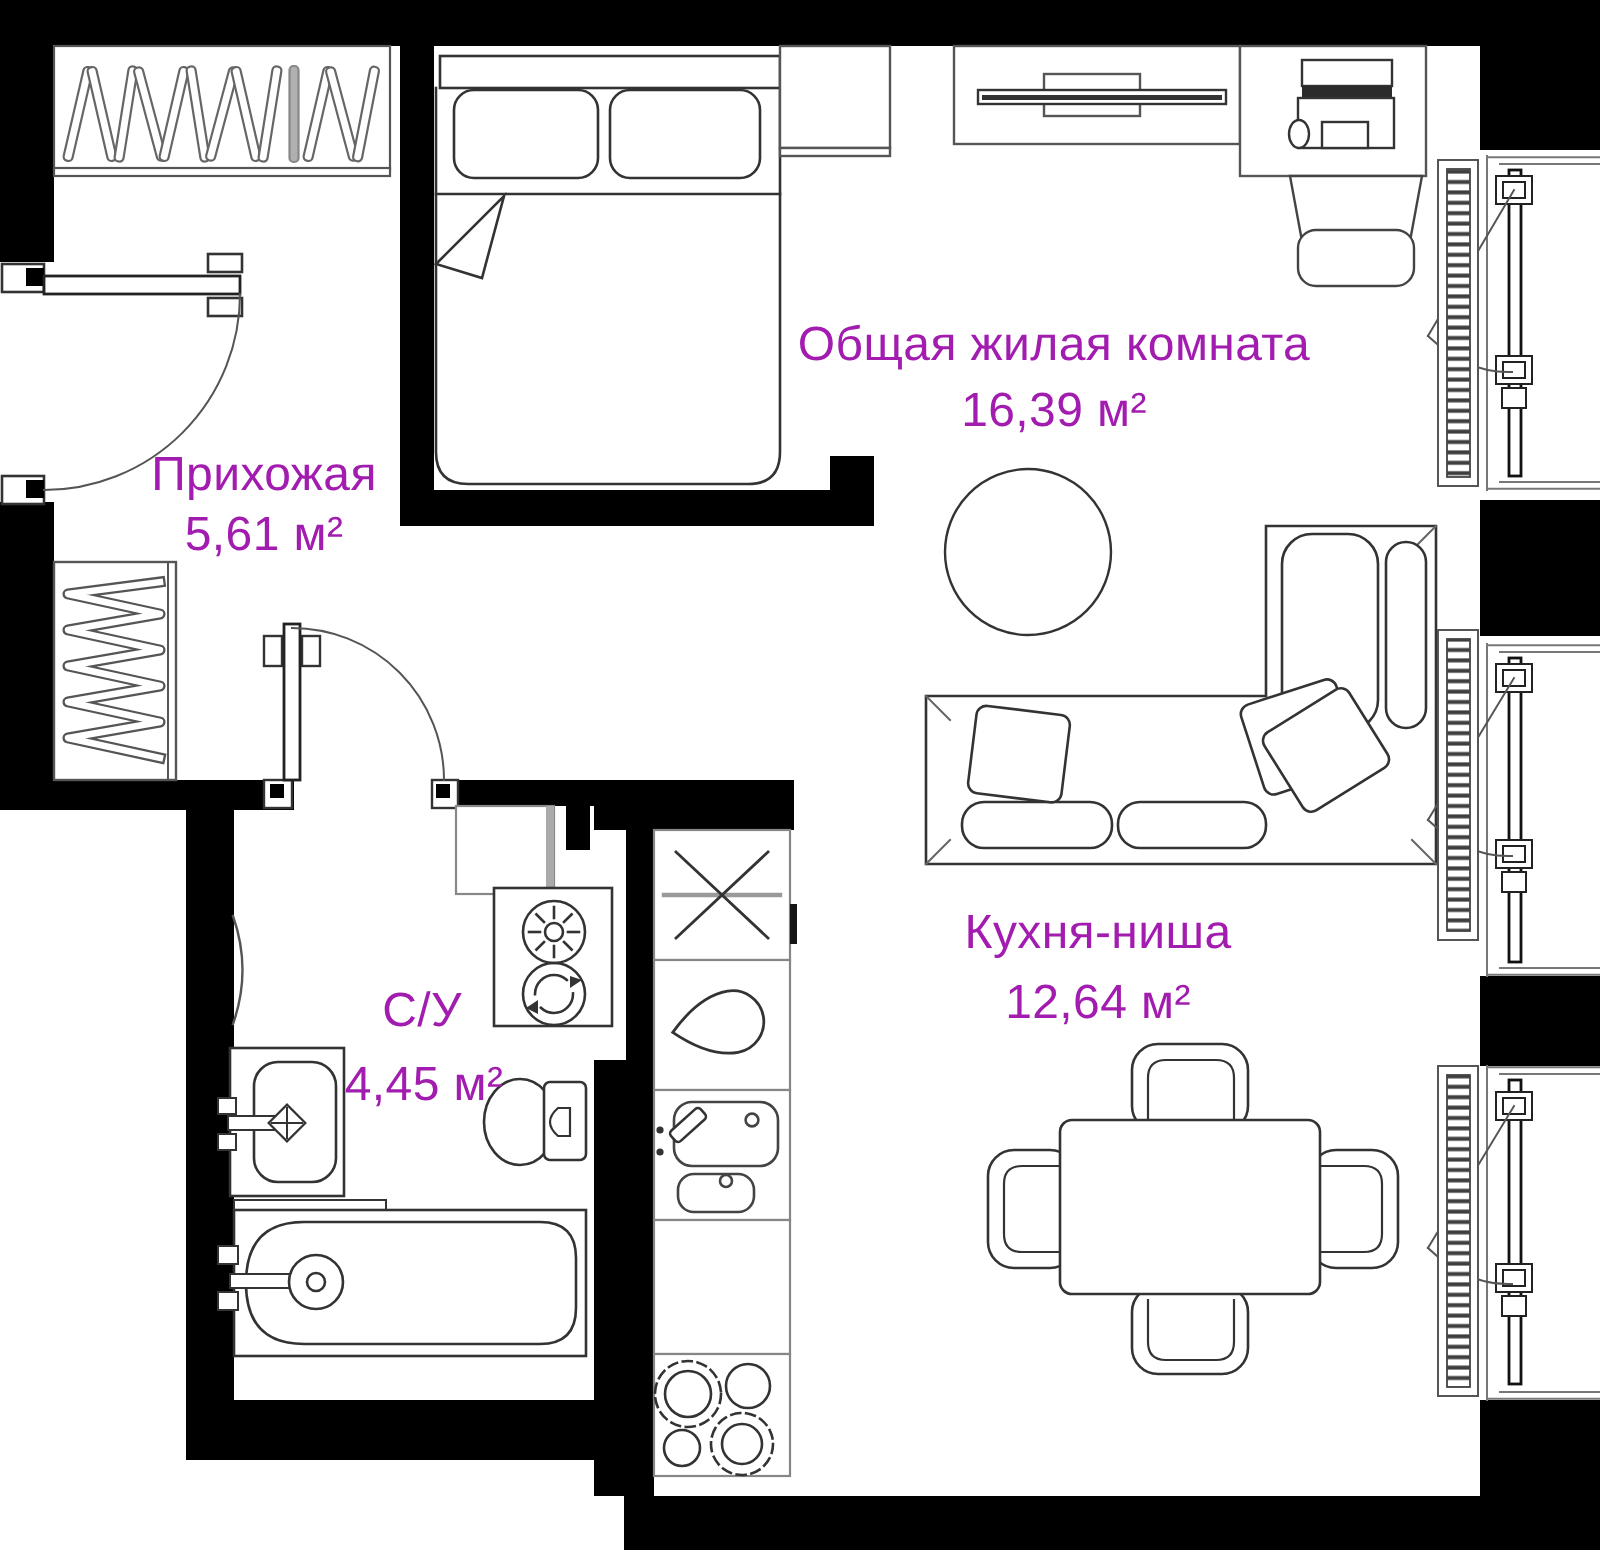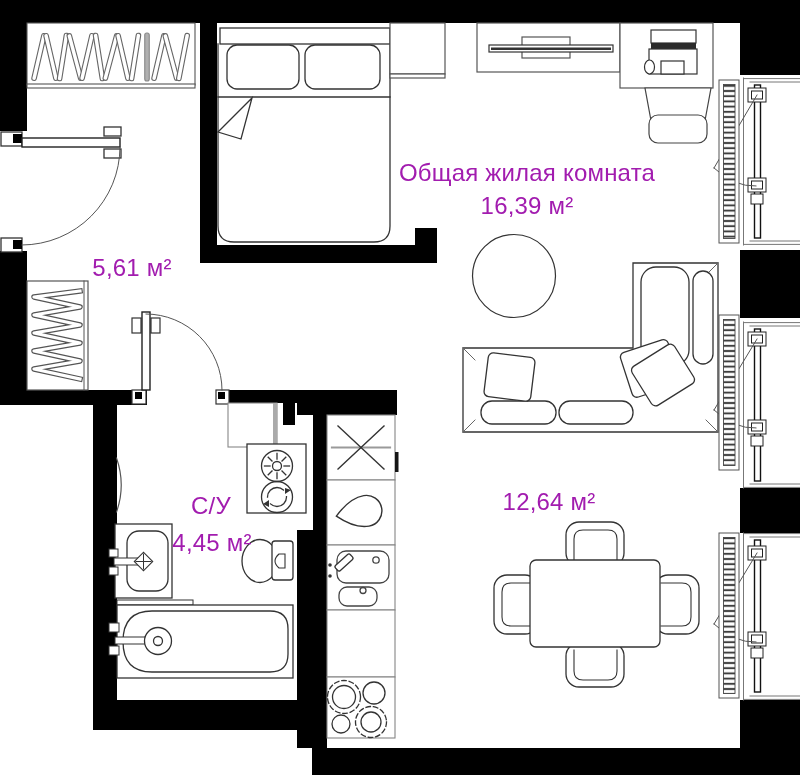--- a/index.html
+++ b/index.html
@@ -316,22 +316,24 @@
     <rect x="115" y="637" width="43" height="7" fill="#fff" stroke-width="1"></rect>
     <circle cx="158" cy="641" r="13.5" fill="#fff"></circle>
     <circle cx="158" cy="641" r="4.5" fill="#fff"></circle>
   </g>
 
   <g>
     <path d="M 116.5 458 Q 126 485 116.5 512" stroke="#555" stroke-width="1.2"></path>
   </g>
 </svg>
 
+  <div class="lbl" style="left:132px;top:238px;">Прихожая</div>
   <div class="lbl" style="left:132px;top:268px;text-align:center;">5,61 м²</div>
 
   <div class="lbl" style="left:527px;top:173px;">Общая жилая комната</div>
   <div class="lbl" style="left:527px;top:206px;">16,39 м²</div>
 
+  <div class="lbl" style="left:549px;top:467px;">Кухня-ниша</div>
   <div class="lbl" style="left:549px;top:502px;">12,64 м²</div>
 
   <div class="lbl" style="left:211px;top:506px;">С/У</div>
   <div class="lbl" style="left:212px;top:543px;">4,45 м²</div>
 </div>
 
 </body></html>

